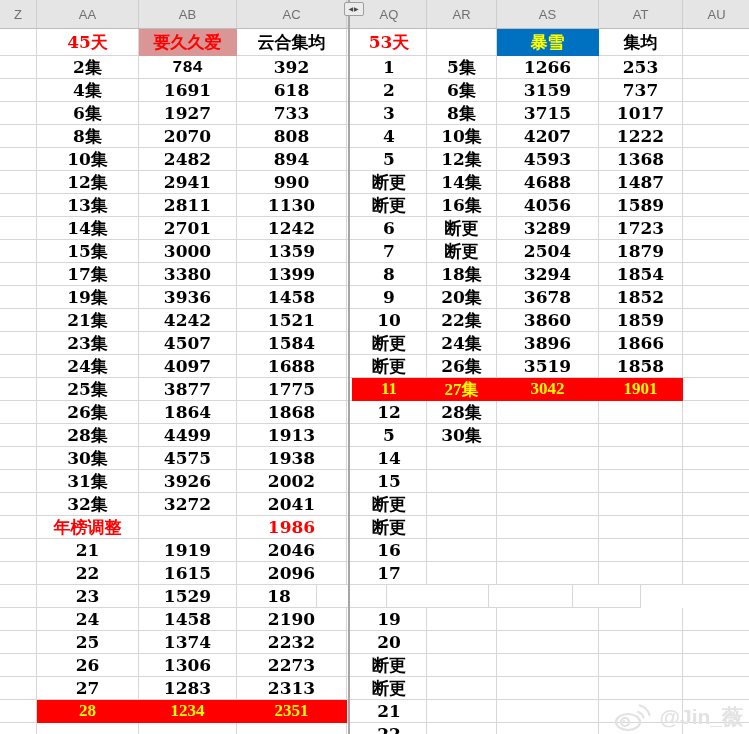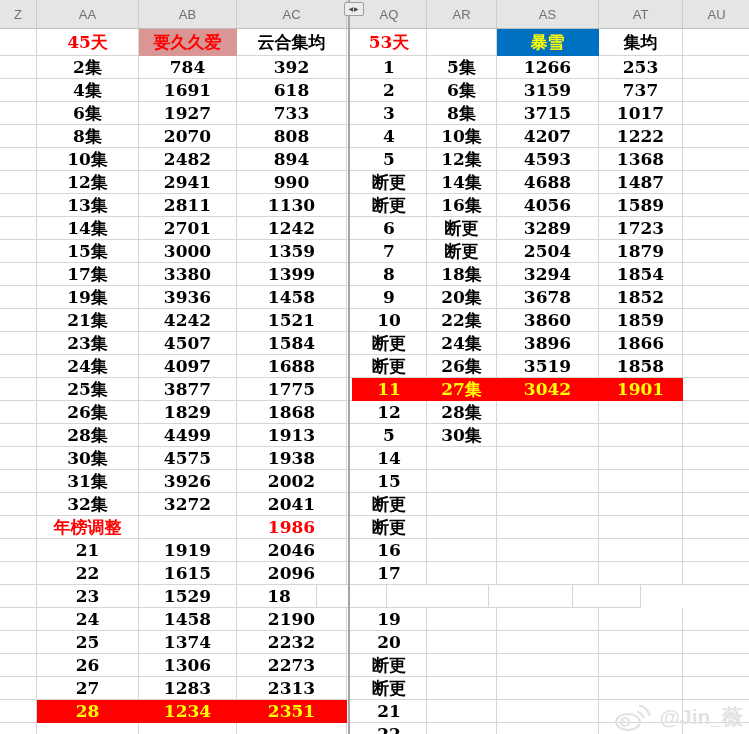--- a/index.html
+++ b/index.html
@@ -17,21 +17,21 @@
   .hsplit{width:5px;flex:none;background:var(--hdr-bg);}
   .row{display:flex;height:23px;flex:none;}
   .row.first{height:27px;}
   .cell{box-sizing:border-box;border-right:1px solid var(--grid);border-bottom:1px solid var(--grid);
         display:flex;align-items:center;justify-content:center;flex:none;height:100%;
         font-weight:bold;font-size:17px;color:#000;white-space:nowrap;overflow:visible;}
   .bsplit{width:5px;flex:none;box-sizing:border-box;border-bottom:1px solid var(--grid);background:#fff;}
   .red-text{color:var(--accent-red);}
   .pink-cell{background:var(--pink);color:var(--accent-red);border-color:var(--pink);}
   .blue-cell{background:var(--blue);color:var(--hl-text);border-color:var(--blue);}
-  .hl{background:var(--hl-bg);color:var(--hl-text);border-color:var(--hl-bg);}
+  .hl{background:var(--hl-bg);color:var(--hl-text);border-color:var(--hl-bg);font-family:Liberation Serif, serif;}
   .split-line{position:absolute;left:348px;top:0;width:2px;height:734px;background:#a6a6a6;z-index:5;}
   .split-handle{position:absolute;left:344px;top:2px;width:18px;height:12px;background:#ececec;
       border:1px solid #9e9e9e;border-radius:2px;z-index:6;display:flex;align-items:center;justify-content:center;
       font-family:"DejaVu Sans",sans-serif;font-size:6px;color:#4a4a4a;letter-spacing:1px;line-height:1;cursor:col-resize;}
   .watermark{position:absolute;right:6px;bottom:1px;display:flex;align-items:center;gap:6px;z-index:10;pointer-events:none;}
   .watermark .wm-text{font-family:"Liberation Sans","DejaVu Sans",sans-serif;font-weight:bold;font-size:21px;color:var(--wm);}
 </style>
 </head>
 <body>
 
@@ -57,21 +57,21 @@
         <div class="bsplit"></div>
         <div class="cell red-text" style="width: 75px;">53天</div>
         <div class="cell" style="width: 70px;"></div>
         <div class="cell blue-cell" style="width: 102px;">暴雪</div>
         <div class="cell" style="width: 84px;">集均</div>
         <div class="cell" style="width: 68px;"></div>
       </div>
       <div class="row">
         <div class="cell" style="width: 37px;"></div>
         <div class="cell" style="width: 102px;">2集</div>
-        <div class="cell" style="width: 98px;">784</div>
+        <div class="cell" style="width: 98px; font-family: Liberation Mono, monospace;">784</div>
         <div class="cell" style="width: 110px;">392</div>
         <div class="bsplit"></div>
         <div class="cell" style="width: 75px;">1</div>
         <div class="cell" style="width: 70px;">5集</div>
         <div class="cell" style="width: 102px;">1266</div>
         <div class="cell" style="width: 84px;">253</div>
         <div class="cell" style="width: 68px;"></div>
       </div>
       <div class="row">
         <div class="cell" style="width: 37px;"></div>
@@ -237,21 +237,21 @@
         <div class="bsplit"></div>
         <div class="cell hl" style="width: 75px;">11</div>
         <div class="cell hl" style="width: 70px;">27集</div>
         <div class="cell hl" style="width: 102px;">3042</div>
         <div class="cell hl" style="width: 84px;">1901</div>
         <div class="cell" style="width: 68px;"></div>
       </div>
       <div class="row">
         <div class="cell" style="width: 37px;"></div>
         <div class="cell" style="width: 102px;">26集</div>
-        <div class="cell" style="width: 98px;">1829</div>
+        <div class="cell" style="width: 98px;">1864</div>
         <div class="cell" style="width: 110px;">1868</div>
         <div class="bsplit"></div>
         <div class="cell" style="width: 75px;">12</div>
         <div class="cell" style="width: 70px;">28集</div>
         <div class="cell" style="width: 102px;"></div>
         <div class="cell" style="width: 84px;"></div>
         <div class="cell" style="width: 68px;"></div>
       </div>
       <div class="row">
         <div class="cell" style="width: 37px;"></div>

